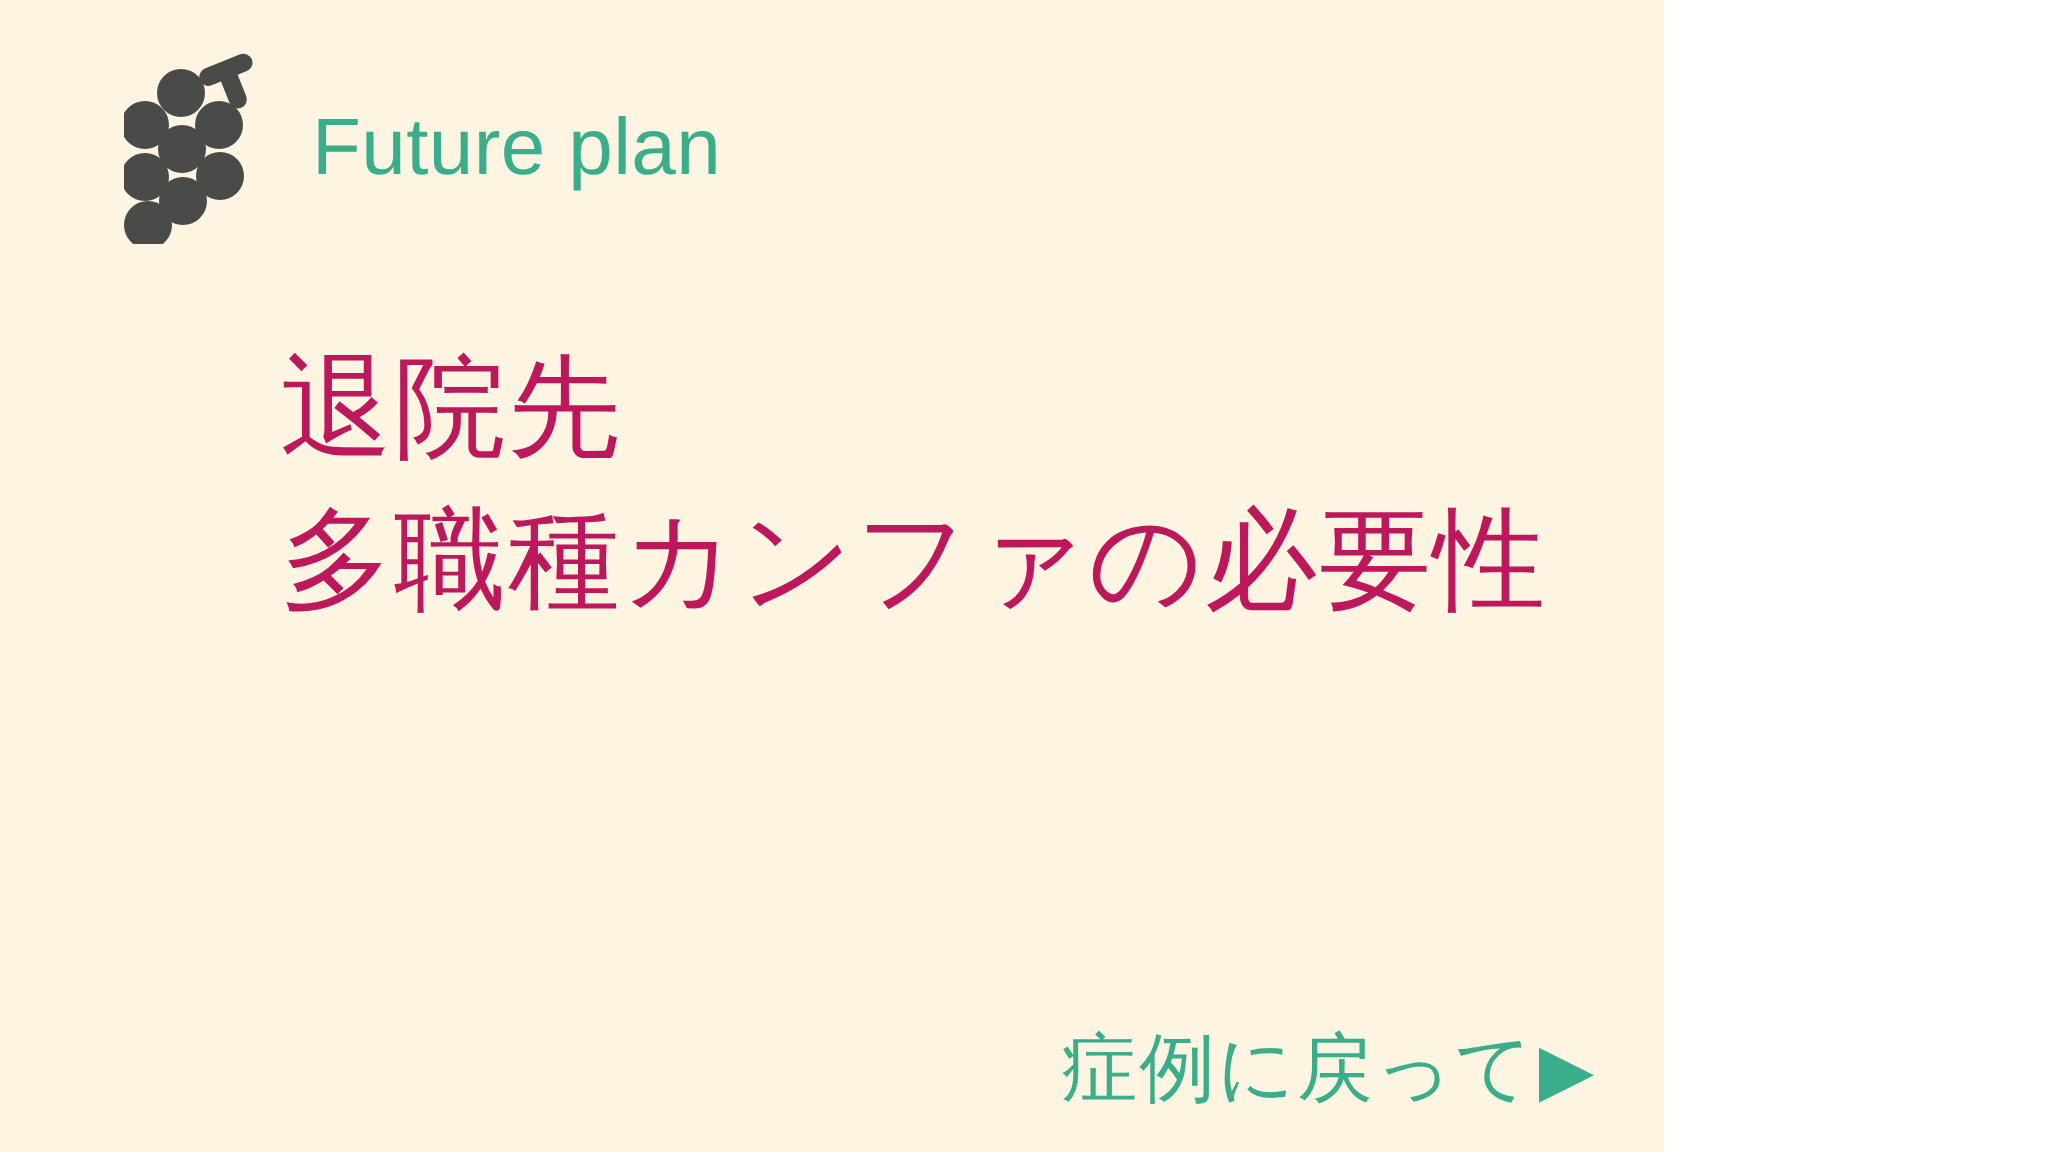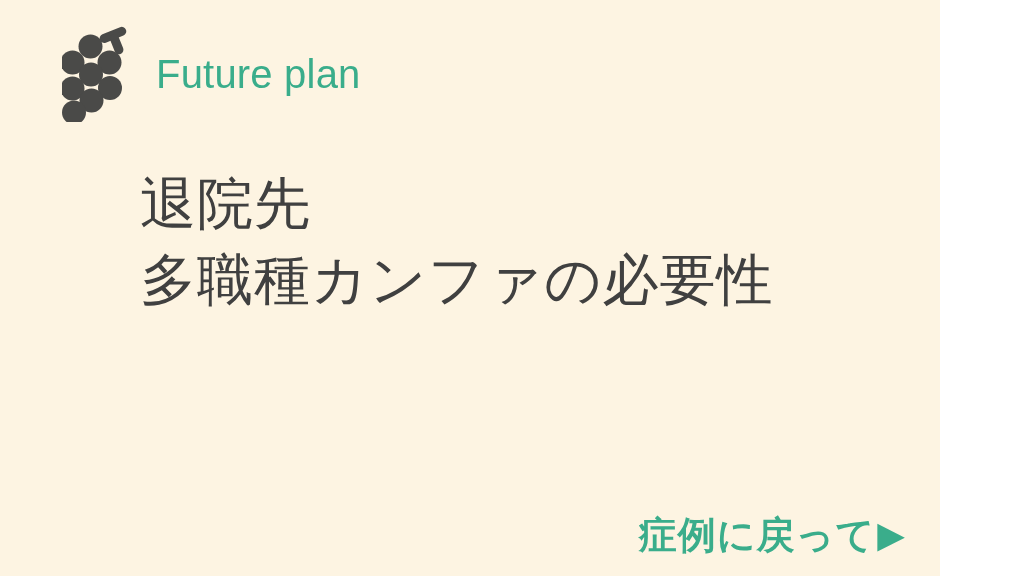--- a/index.html
+++ b/index.html
@@ -10,21 +10,21 @@
 
   body {
     width: 1024px;
     height: 576px;
     overflow: hidden;
     font-family: "Liberation Sans", "DejaVu Sans", sans-serif;
   }
 
   #slide {
     position: relative;
-    width: 940px;
+    width: 832px;
     height: 576px;
     background: #fdf4e2;
     box-sizing: border-box;
     overflow: hidden;
   }
 
   
   #slide-header {
     position: absolute;
     left: 62px;
@@ -53,21 +53,21 @@
 
   
   #headline-block {
     position: absolute;
     left: 140px;
     top: 166px;
     width: 830px;
   }
 
   .headline-line {
-    color: #404040;
+    color: #be185d;
     font-size: 56px;
     line-height: 76px;
     font-weight: 400;
     white-space: nowrap;
     letter-spacing: .5px;
   }
 
   .headline-line.jp {
     letter-spacing: 1px;
   }
@@ -79,21 +79,20 @@
     bottom: 22px;
     display: flex;
     align-items: center;
     color: #3aad8b;
     font-size: 38px;
     line-height: 1;
     white-space: nowrap;
     text-decoration: none;
     cursor: pointer;
     letter-spacing: 1px;
-    font-weight: bold;
   }
 
   #back-link-arrow {
     display: inline-block;
     margin-left: 2px;
     font-size: 36px;
     line-height: 1;
   }
 </style>
 </head>

